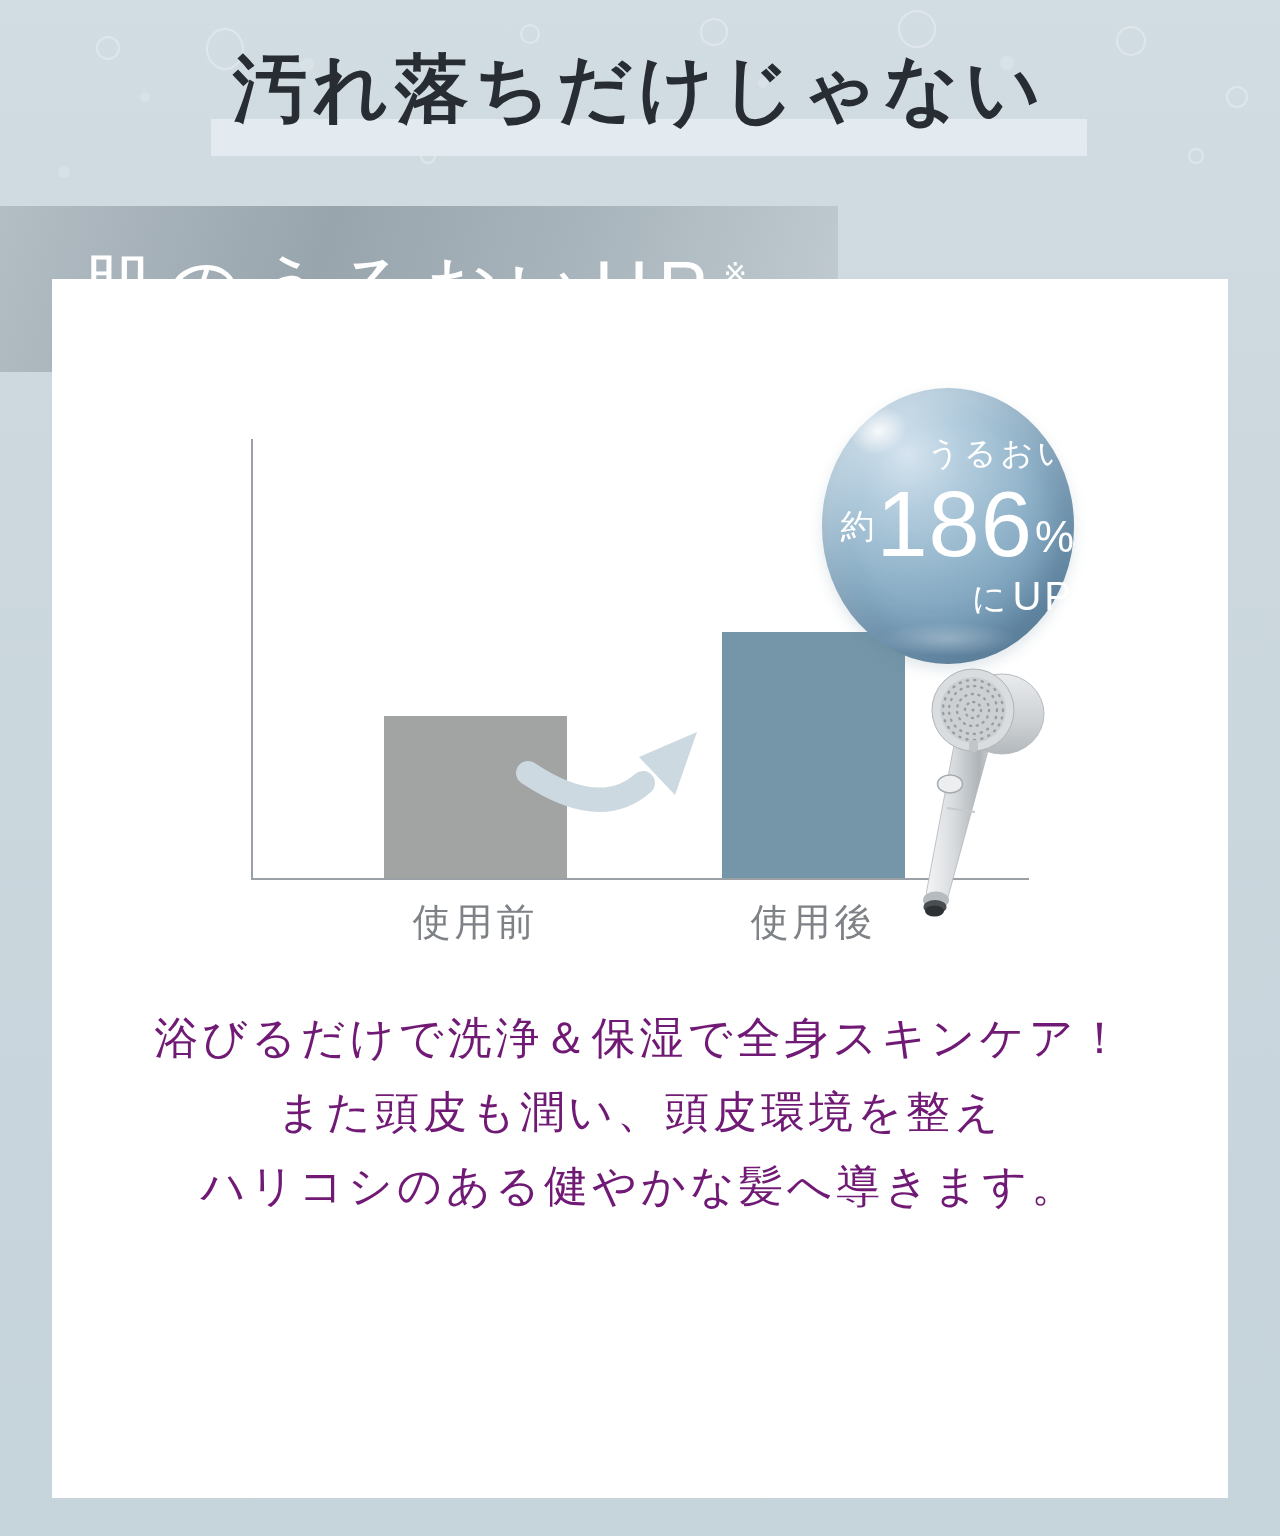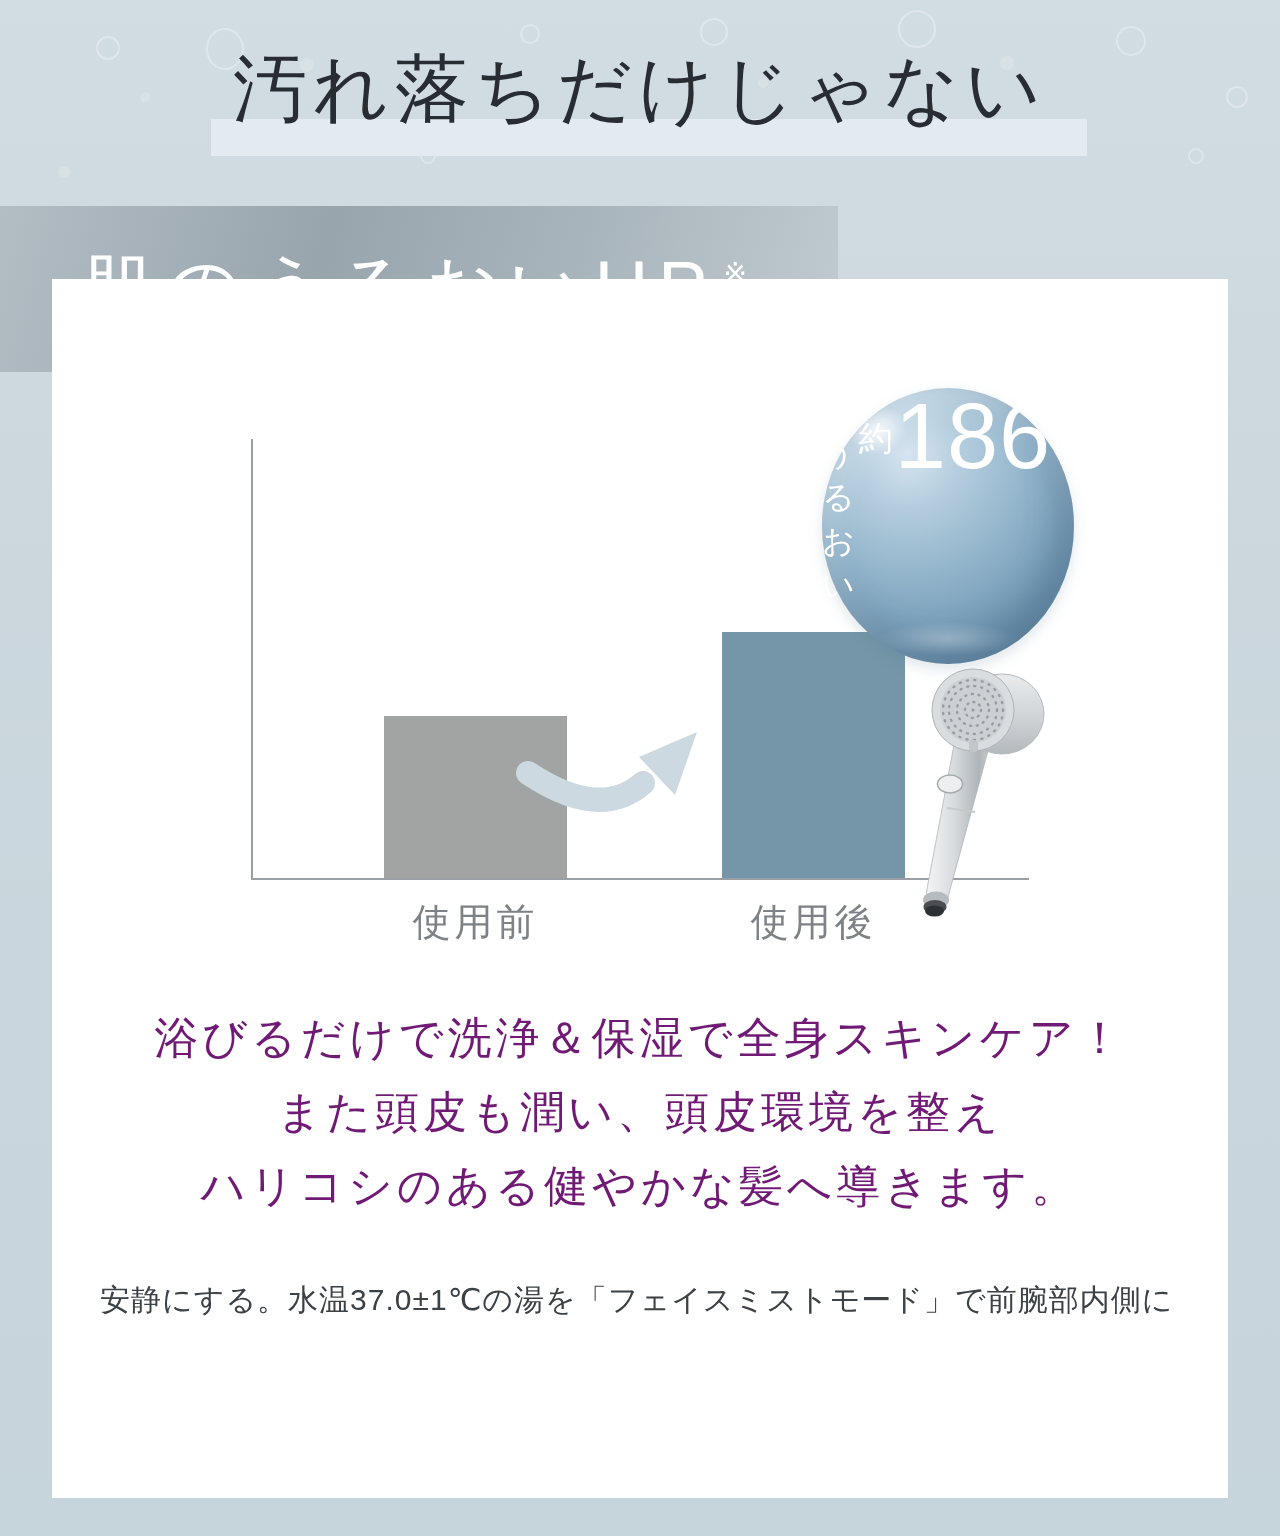--- a/index.html
+++ b/index.html
@@ -9,21 +9,21 @@
     font-family:"Liberation Sans","DejaVu Sans",sans-serif;
   }
   
   .bubble-deco { position:absolute; border-radius:50%; border:2px solid rgba(255,255,255,0.30); }
   .bubble-deco.fill { border:none; background:rgba(255,255,255,0.16); }
 
   
   .title-highlight { position:absolute; left:211px; top:119px; width:876px; height:37px; background:#e4ebf0; }
   .main-title {
     position:absolute; left:0; top:44px; width:100%; margin:0; text-align:center;
-    font-size:74px; font-weight:400; letter-spacing:6px; color:#282d33; line-height:90px;
+    font-size:74px; font-weight:700; letter-spacing:6px; color:#282d33; line-height:90px;
   }
 
   
   .banner {
     position:absolute; left:0; top:206px; width:838px; height:166px;
     background:linear-gradient(105deg,#b2bdc4 0%,#99a5ad 38%,#a9b5bc 68%,#c1cbd1 100%);
     display:flex; align-items:center;
   }
   .banner-text { margin-left:82px; font-size:74px; color:#ffffff; letter-spacing:10px; font-weight:500; white-space:nowrap; }
   .banner-note { display:inline-block; font-size:28px; color:#ffffff; transform:translateY(-30px); letter-spacing:0; margin-left:6px; }
@@ -40,39 +40,39 @@
   .bar-label { position:absolute; width:183px; top:618px; text-align:center; font-size:38px; color:#7e8286; letter-spacing:4px; }
   .bar-label.before { left:332px; }
   .bar-label.after  { left:670px; }
   .arrow-svg { position:absolute; left:453px; top:436px; }
 
   
   .badge {
     position:absolute; left:770px; top:109px; width:252px; height:276px; border-radius:50%;
     background:radial-gradient(circle at 34% 24%, #d6e4ef 0%, #b4cdde 20%, #8fb2c9 48%, #7399b4 72%, #6389a5 90%, #7e9eb5 100%);
     box-shadow: inset -12px -18px 36px rgba(43,74,104,0.30), inset 10px 14px 26px rgba(255,255,255,0.30), 0 6px 14px rgba(90,120,145,0.18);
-    display:flex; flex-direction:row; align-items:flex-start; color:#ffffff;
+    display:flex; flex-direction:column; align-items:flex-end; color:#ffffff;
   }
   .badge::before {
     content:""; position:absolute; left:28px; top:20px; width:58px; height:46px; border-radius:50%;
     background:radial-gradient(closest-side, rgba(255,255,255,0.85), rgba(255,255,255,0));
     transform:rotate(-20deg);
   }
   .badge::after {
     content:""; position:absolute; left:56px; bottom:8px; width:140px; height:34px; border-radius:50%;
     background:radial-gradient(closest-side, rgba(255,255,255,0.28), rgba(255,255,255,0));
   }
   .badge-top { margin-top:44px; font-size:32px; letter-spacing:4px; }
   .badge-mid { display:flex; align-items:baseline; margin-top:0; height:96px; }
   .badge-approx { font-size:34px; transform:translateY(-18px); margin-right:2px; }
   .badge-value { font-size:92px; font-weight:300; line-height:96px; letter-spacing:1px; }
   .badge-percent { font-size:44px; margin-left:2px; transform:translateY(-4px); }
   .badge-bottom { display:flex; align-items:baseline; margin-top:2px; }
   .badge-ni { font-size:34px; margin-right:6px; }
-  .badge-up { font-size:58px; letter-spacing:3px;font-weight:bold; }
+  .badge-up { font-size:40px; letter-spacing:3px; }
 
   .shower-svg { position:absolute; left:838px; top:369px; }
 
   
   .body-text {
     position:absolute; left:0; top:722px; width:100%; text-align:center;
     font-size:44px; font-weight:500; letter-spacing:4px; color:#701a75; line-height:74px;
   }
   
   .footnote {
@@ -173,17 +173,16 @@
       <ellipse cx="44.5" cy="263" rx="9.5" ry="5.5" fill="#2e3134"></ellipse>
     </svg>
 
     <div class="body-text">
       <div>浴びるだけで洗浄＆保湿で全身スキンケア！</div>
       <div>また頭皮も潤い、頭皮環境を整え</div>
       <div>ハリコシのある健やかな髪へ導きます。</div>
     </div>
 
     <div class="footnote">
-      <div>安静にする。水温37.0±1℃の湯を「フェイスミストモード」で前腕部内側に</div>
     </div>
 
   </section>
 </div>
 
 </body></html>

